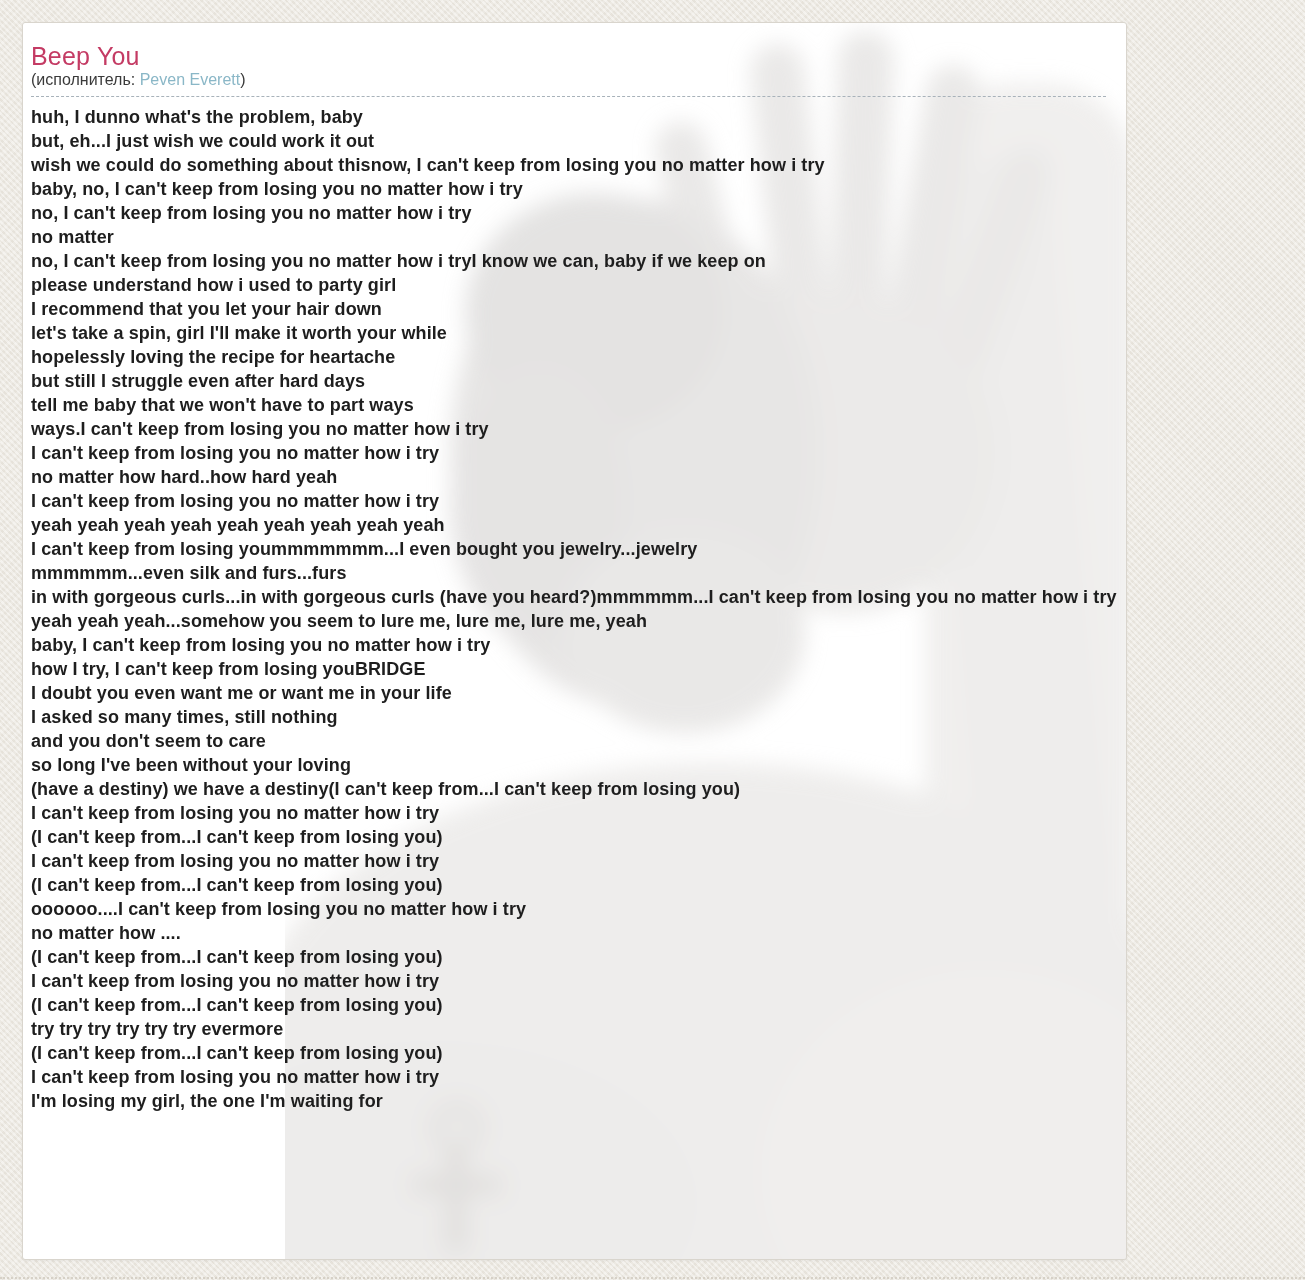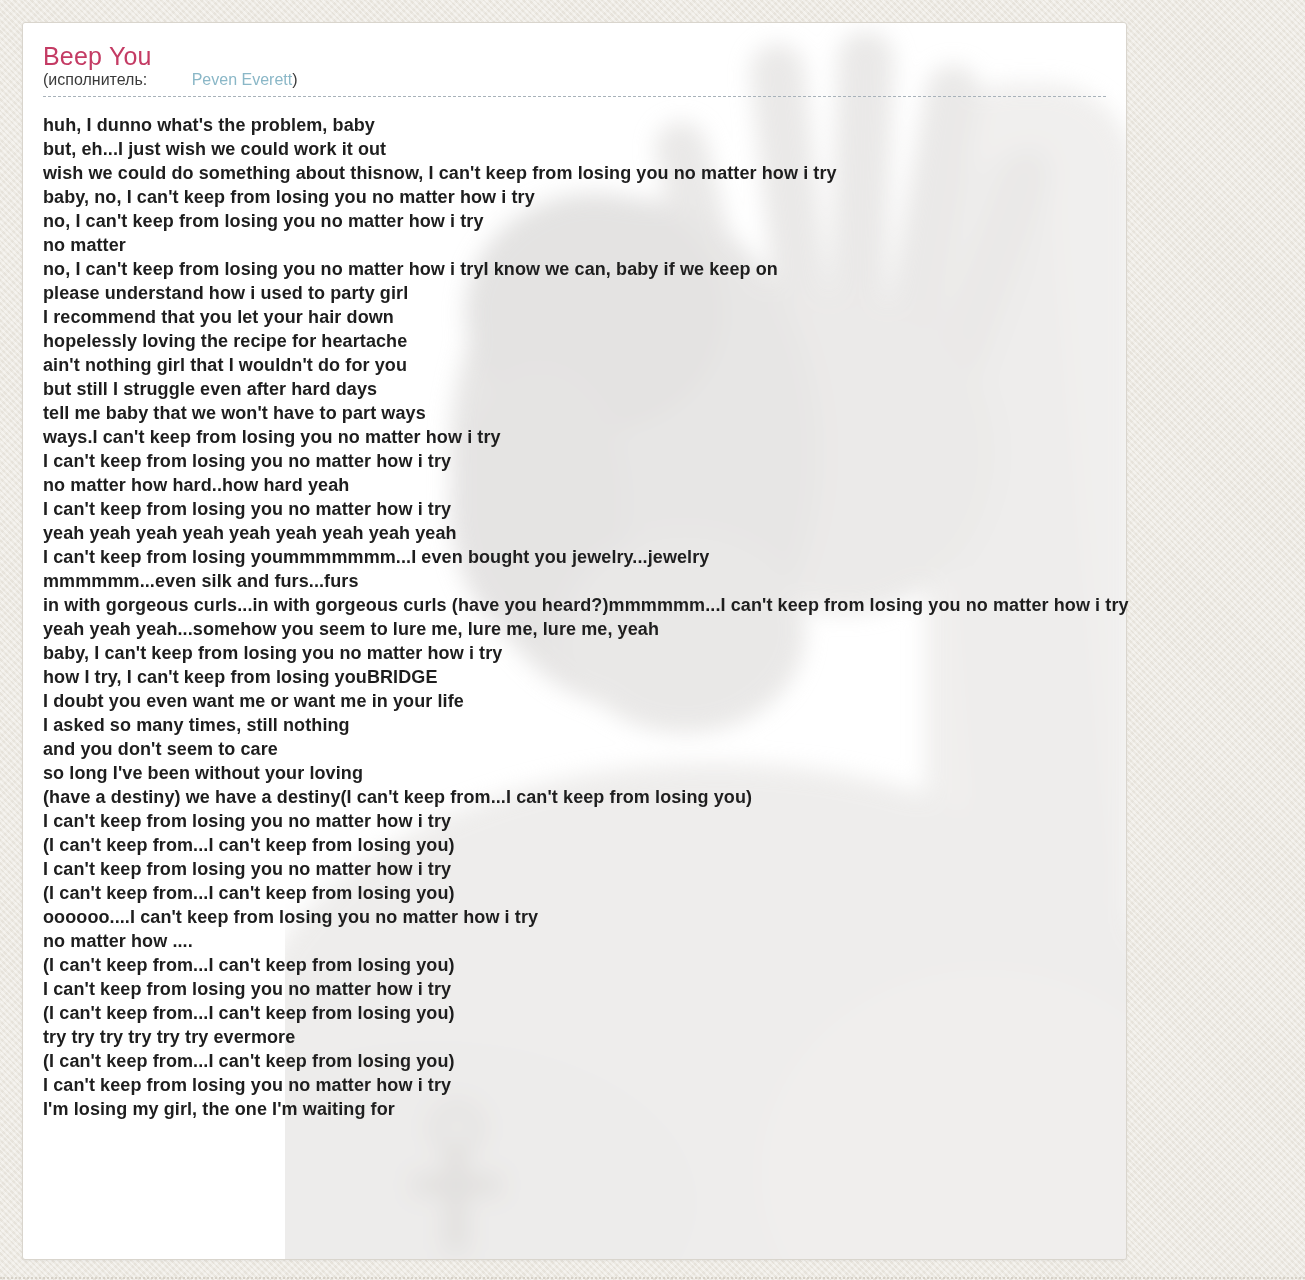--- a/index.html
+++ b/index.html
@@ -17,21 +17,21 @@
     position: relative;
   }
   .panel {
     position: absolute;
     left: 22px; top: 22px;
     width: 1105px; height: 1238px;
     background: #ffffff;
     border: 1px solid #d9d5cd;
     border-radius: 3px;
     box-shadow: 0 1px 3px rgba(0,0,0,0.05);
-    padding: 20px 20px 0 20px;
+    padding: 20px 20px 0 8px;
   }
   .portrait {
     position: absolute;
     top: 0; right: 0;
     width: 841px; height: 1236px;
     pointer-events: none;
   }
   .header {
     position: relative; z-index: 2;
     border-bottom: 1px dashed #a8b2ba;
@@ -47,25 +47,24 @@
   }
   .artist {
     font-size: 16px;
     line-height: 20px;
     color: #3a3a3a;
   }
   .artist-link {
     color: #8ab7c7;
     text-decoration: none;
     cursor: pointer;
-    margin-left: 40px;
   }
   .lyrics {
     position: relative; z-index: 2;
-    margin-top: 16px;
+    margin-top: 8px;
     white-space: nowrap;
   }
   .lyric-line {
     font-size: 18px;
     line-height: 24px;
     font-weight: 700;
     color: #1e1e1e;
     letter-spacing: 0.1px;
   }
   .bottom-rule {
@@ -129,22 +128,22 @@
   <div class="lyrics">
       <div class="lyric-line">huh, I dunno what's the problem, baby</div>
       <div class="lyric-line">but, eh...I just wish we could work it out</div>
       <div class="lyric-line">wish we could do something about thisnow, I can't keep from losing you no matter how i try</div>
       <div class="lyric-line">baby, no, I can't keep from losing you no matter how i try</div>
       <div class="lyric-line">no, I can't keep from losing you no matter how i try</div>
       <div class="lyric-line">no matter</div>
       <div class="lyric-line">no, I can't keep from losing you no matter how i tryI know we can, baby if we keep on</div>
       <div class="lyric-line">please understand how i used to party girl</div>
       <div class="lyric-line">I recommend that you let your hair down</div>
+      <div class="lyric-line">let's take a spin, girl I'll make it worth your while</div>
       <div class="lyric-line">hopelessly loving the recipe for heartache</div>
-      <div class="lyric-line">ain't nothing girl that I wouldn't do for you</div>
       <div class="lyric-line">but still I struggle even after hard days</div>
       <div class="lyric-line">tell me baby that we won't have to part ways</div>
       <div class="lyric-line">ways.I can't keep from losing you no matter how i try</div>
       <div class="lyric-line">I can't keep from losing you no matter how i try</div>
       <div class="lyric-line">no matter how hard..how hard yeah</div>
       <div class="lyric-line">I can't keep from losing you no matter how i try</div>
       <div class="lyric-line">yeah yeah yeah yeah yeah yeah yeah yeah yeah</div>
       <div class="lyric-line">I can't keep from losing yoummmmmmm...I even bought you jewelry...jewelry</div>
       <div class="lyric-line">mmmmmm...even silk and furs...furs</div>
       <div class="lyric-line">in with gorgeous curls...in with gorgeous curls (have you heard?)mmmmmm...I can't keep from losing you no matter how i try</div>

